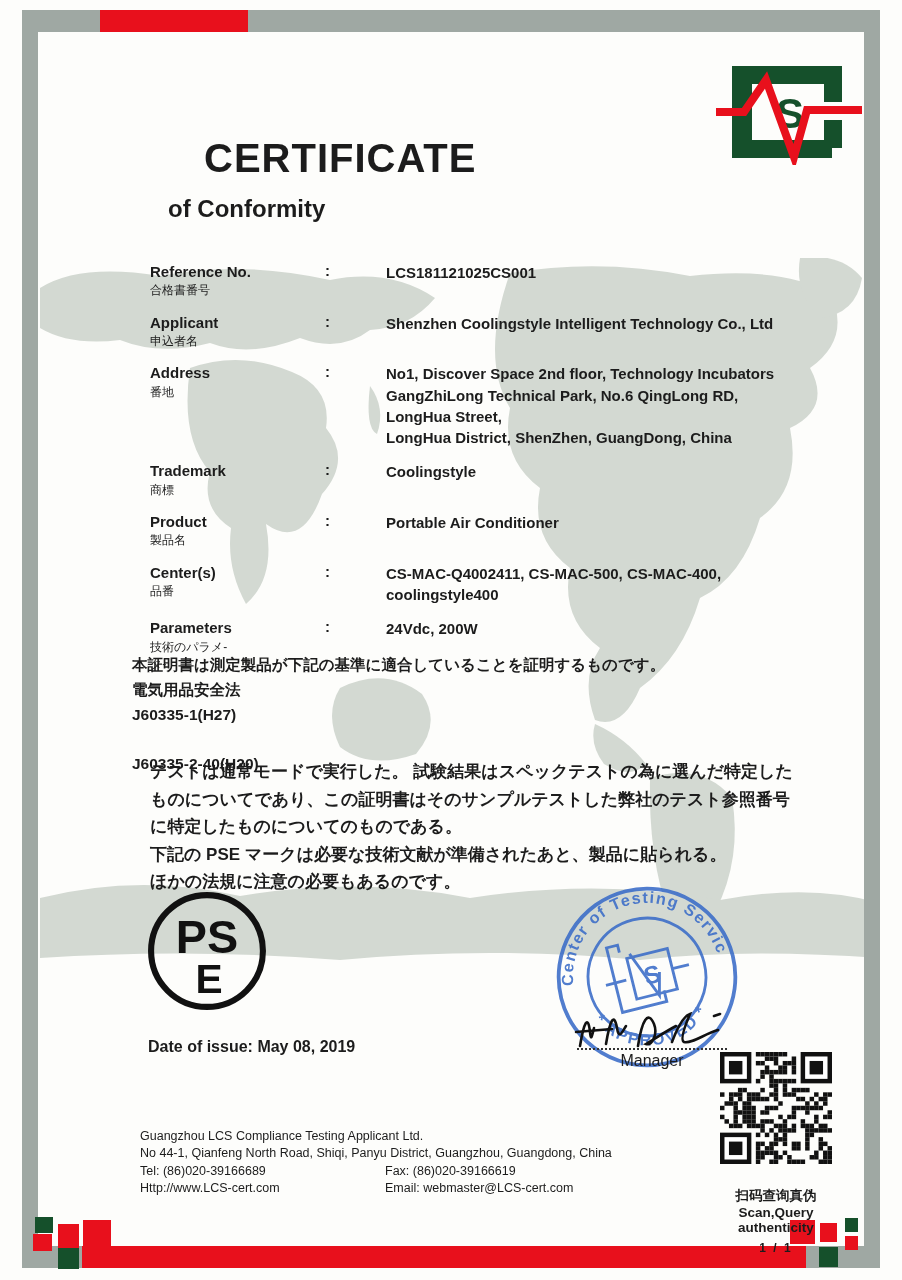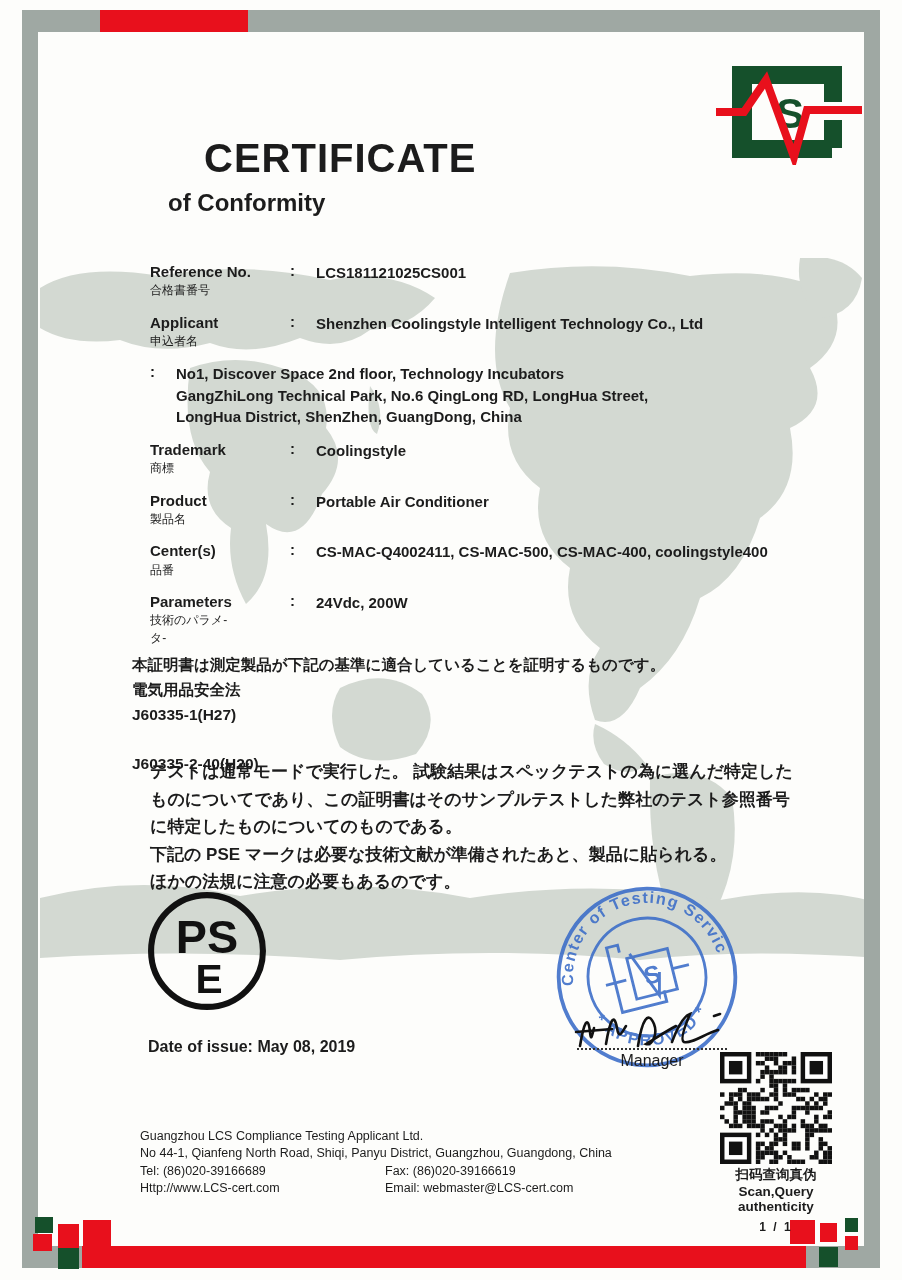--- a/index.html
+++ b/index.html
@@ -29,25 +29,25 @@
   .map path{fill:var(--map_gray);}
 
   .content{position:absolute;inset:0;z-index:1;}
 
   
   .logo{position:absolute;left:714px;top:60px;width:150px;height:105px;}
 
   
   .title-block{position:absolute;left:168px;top:136px;}
   .title{font-size:40px;font-weight:bold;letter-spacing:1px;margin-left:36px;}
-  .subtitle{font-size:24px;font-weight:bold;margin-top:8px;}
+  .subtitle{font-size:24px;font-weight:bold;margin-top:14px;}
 
   
   .fields{position:absolute;left:150px;top:262px;width:640px;}
-  .frow{display:flex;margin-bottom:13px;}
+  .frow{display:flex;margin-bottom:13px;gap:35px;}
   .flabel{width:140px;flex:none;}
   .flabel .en{font-size:15px;font-weight:bold;line-height:1.35;}
   .flabel .ja{font-size:12px;line-height:1.45;white-space:pre-line;}
   .fcolon{width:26px;flex:none;font-size:15px;font-weight:bold;}
   .fvalue{flex:1;font-size:15px;font-weight:bold;line-height:1.42;white-space:pre-line;}
 
   
   .statement{position:absolute;left:132px;top:653px;width:648px;font-size:15.5px;font-weight:600;line-height:1.6;white-space:pre-line;}
   .testnote{position:absolute;left:150px;top:758px;width:656px;font-size:17px;font-weight:600;line-height:1.62;white-space:pre-line;}
 
@@ -62,21 +62,21 @@
 
   
   .sig{position:absolute;left:572px;top:1002px;width:160px;text-align:center;}
   .sig svg{display:block;}
   .sig-line{border-bottom:2px dotted #333;width:150px;margin:-6px auto 2px auto;}
   .sig-role{font-size:16px;}
 
   
   .qrblock{position:absolute;left:706px;top:1052px;width:140px;text-align:center;}
   .qrblock svg{display:block;margin:0 auto;}
-  .qr-zh{font-size:13.5px;font-weight:bold;margin-top:2px;}
+  .qr-zh{font-size:13.5px;font-weight:bold;margin-top:23px;}
   .qr-en{font-size:13.5px;font-weight:bold;}
   .qr-page{font-size:12px;font-weight:bold;letter-spacing:2px;margin-top:6px;}
 
   
   .footer{position:absolute;left:140px;top:1128px;width:580px;font-size:12.5px;line-height:1.38;}
   .fgrid{display:grid;grid-template-columns:245px auto;}
 </style>
 </head>
 <body>
 
@@ -143,20 +143,24 @@
       </div>
       <div class="frow">
         <div class="flabel">
             <div class="en">Applicant</div>
             <div class="ja">申込者名</div>
           </div>
         <div class="fcolon">:</div>
         <div class="fvalue">Shenzhen Coolingstyle Intelligent Technology Co., Ltd</div>
       </div>
       <div class="frow">
+        <div class="flabel">
+            <div class="en">Address</div>
+            <div class="ja">番地</div>
+          </div>
         <div class="fcolon">:</div>
         <div class="fvalue">No1, Discover Space 2nd floor, Technology Incubators
 GangZhiLong Technical Park, No.6 QingLong RD, LongHua Street,
 LongHua District, ShenZhen, GuangDong, China</div>
       </div>
       <div class="frow">
         <div class="flabel">
             <div class="en">Trademark</div>
             <div class="ja">商標</div>
           </div>

